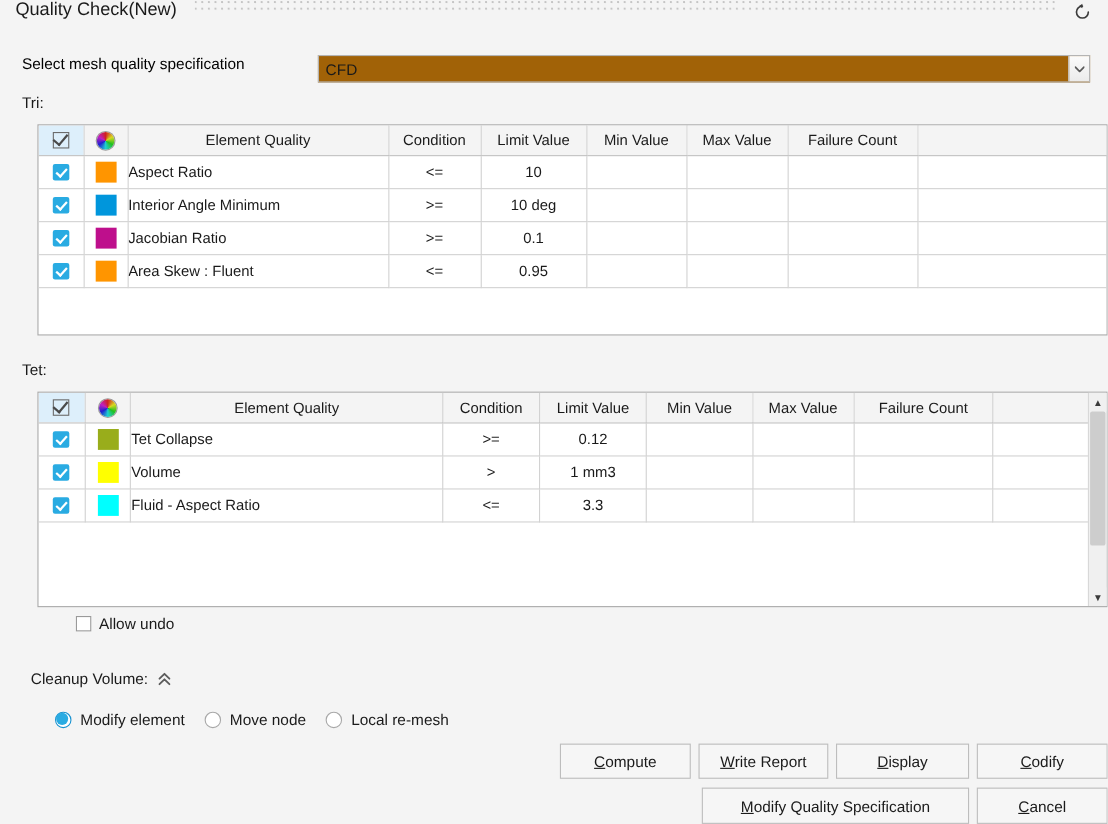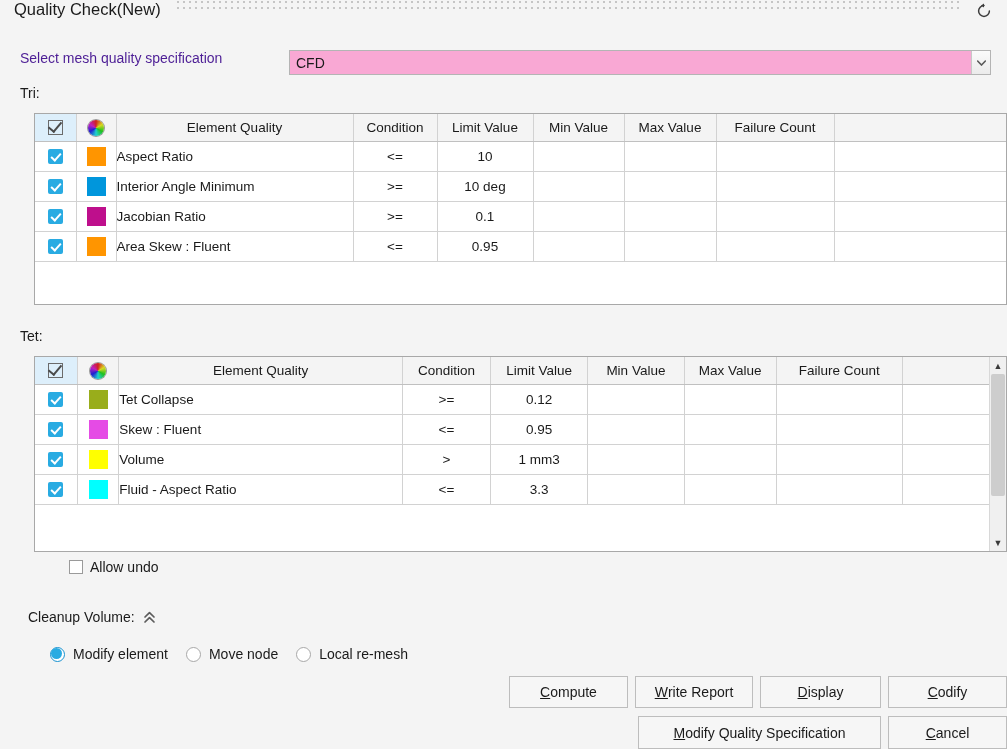--- a/index.html
+++ b/index.html
@@ -54,28 +54,28 @@
   .spec-row {
     position: absolute;
     left: 0; top: 50px;
     width: 1007px;
     display: flex;
     align-items: center;
   }
   .spec-label {
     margin-left: 20px;
     font-size: 14px;
-    color: #4c1d95;
+    color: #000000;
     white-space: nowrap;
   }
   .spec-combo {
     position: absolute;
     left: 289px; top: 0;
     width: 702px; height: 25px;
-    background: #f9a8d4;
+    background: #a16207;
     border: 1px solid #b4b4b4;
     display: flex;
     align-items: center;
     box-sizing: border-box;
     cursor: pointer;
   }
   .spec-combo .value {
     flex: 1;
     padding-left: 6px;
     font-size: 14px;
@@ -491,31 +491,20 @@
         <td class="name-cell">Tet Collapse</td>
         <td class="cond-cell">&gt;=</td>
         <td class="limit-cell">0.12</td>
         <td class="min-cell"></td>
         <td class="max-cell"></td>
         <td class="fail-cell"></td>
         <td class="tail-cell"></td>
       </tr>
       <tr>
         <td class="chk-cell"><span class="cbox"></span></td>
-        <td style="text-align:center"><span class="swatch" style="background:#E54BE5"></span></td>
-        <td class="name-cell">Skew : Fluent</td>
-        <td class="cond-cell">&lt;=</td>
-        <td class="limit-cell">0.95</td>
-        <td class="min-cell"></td>
-        <td class="max-cell"></td>
-        <td class="fail-cell"></td>
-        <td class="tail-cell"></td>
-      </tr>
-      <tr>
-        <td class="chk-cell"><span class="cbox"></span></td>
         <td style="text-align:center"><span class="swatch" style="background:#FFFF00"></span></td>
         <td class="name-cell">Volume</td>
         <td class="cond-cell">&gt;</td>
         <td class="limit-cell">1 mm3</td>
         <td class="min-cell"></td>
         <td class="max-cell"></td>
         <td class="fail-cell"></td>
         <td class="tail-cell"></td>
       </tr>
       <tr>

